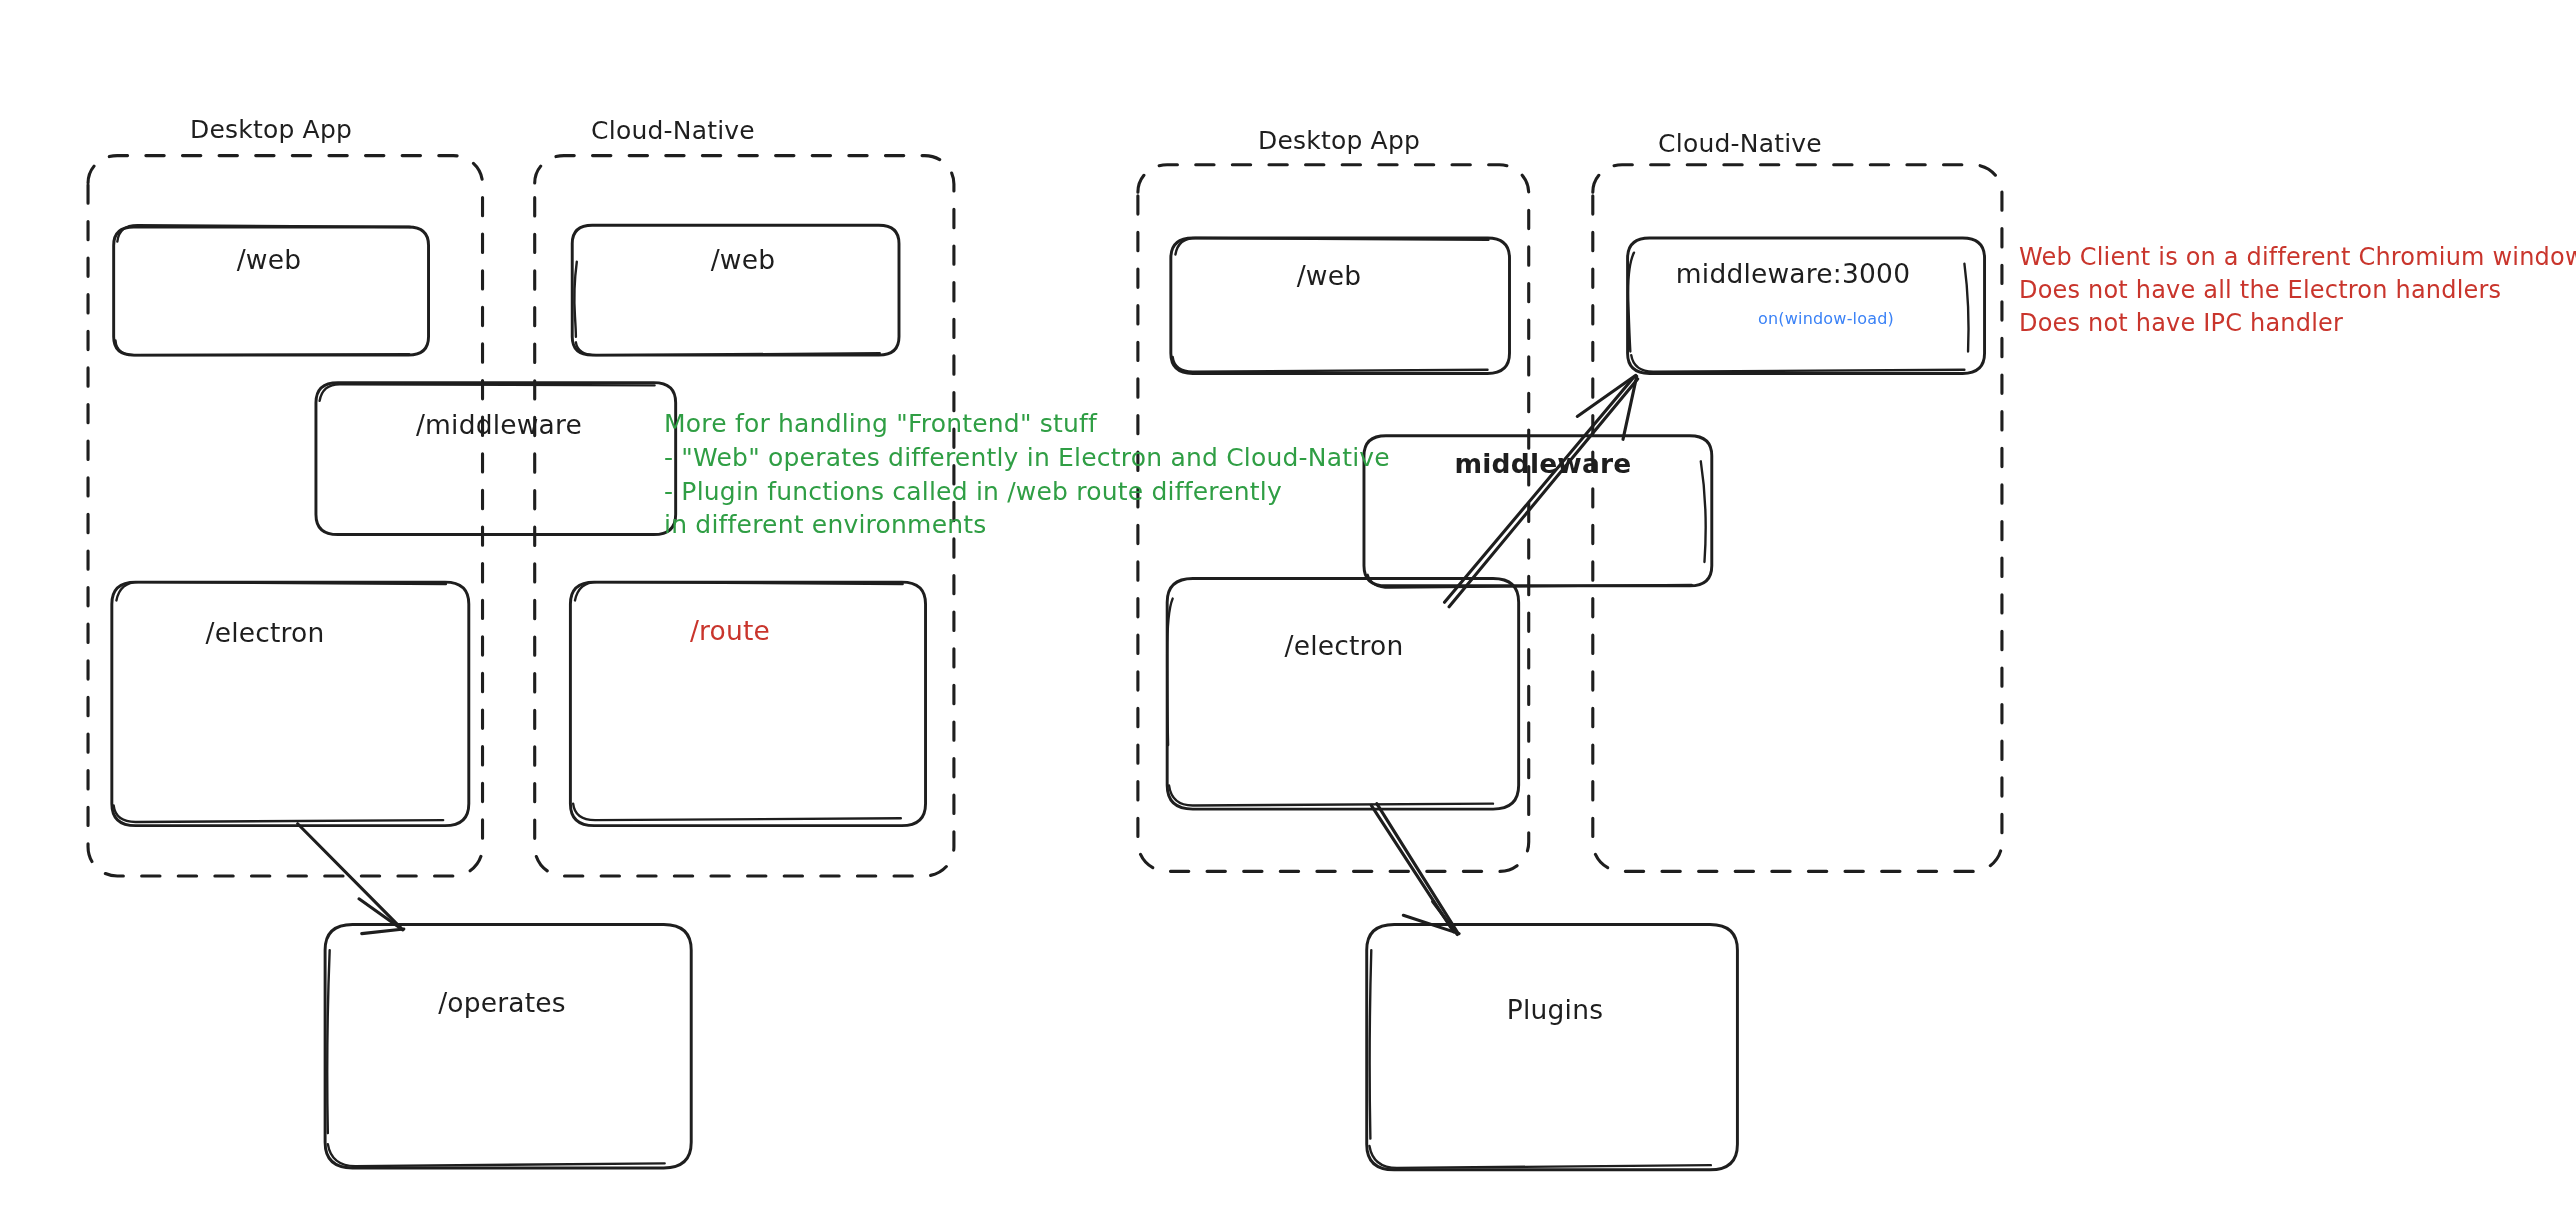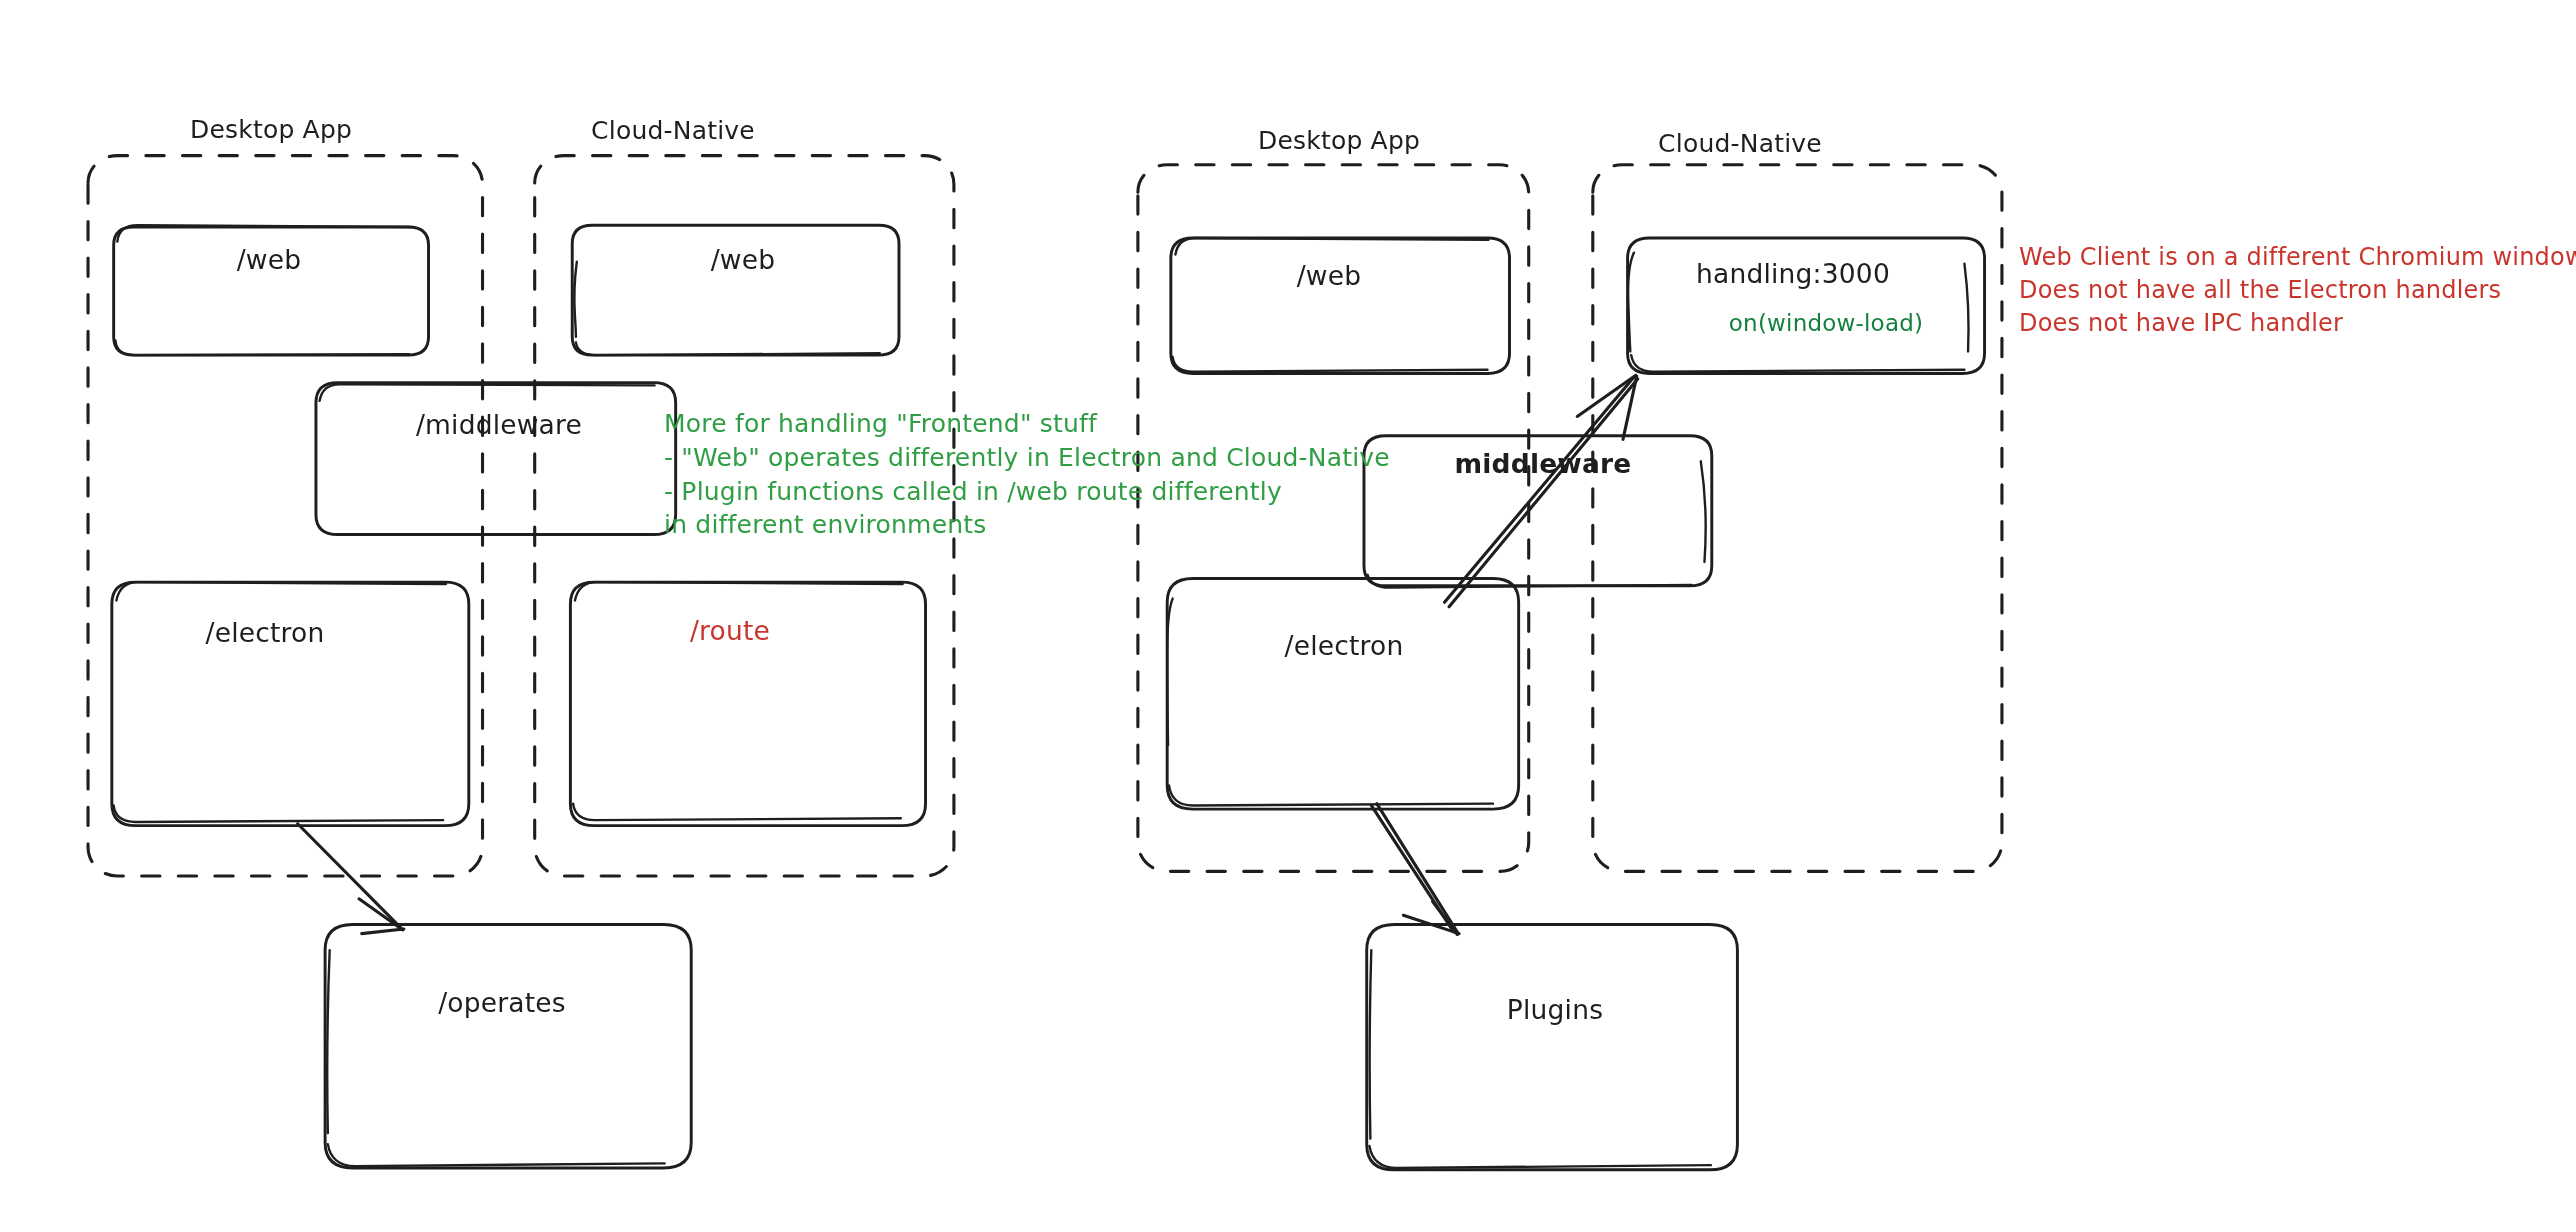--- a/index.html
+++ b/index.html
@@ -35,24 +35,24 @@
     font-size: 25px;
     transform: translateX(-50%);
     text-align: center;
   }
   .box-label {
     font-size: 26.5px;
     transform: translateX(-50%);
     text-align: center;
   }
   .box-sublabel {
-    font-size: 23px;
+    font-size: 16px;
     transform: translateX(-50%);
     text-align: right;
-    color: #15803d;
+    color: #3b82f6;
   }
   .note-green {
     font-size: 25px;
     color: #2f9e44;
     line-height: 1.35;
   }
   .note-red {
     font-size: 24px;
     color: #c9352c;
     line-height: 1.38;
@@ -201,21 +201,21 @@
 - "Web" operates differently in Electron and Cloud-Native
 - Plugin functions called in /web route differently
 in different environments</div>
 
   <div class="lbl group-title" style="left:1339px; top:125px;">Desktop App</div>
 
   <div class="lbl group-title" style="left:1740px; top:128px;">Cloud-Native</div>
 
   <div class="lbl box-label" style="left:1329px; top:259px;">/web</div>
 
-  <div class="lbl box-label" style="left:1793px; top:257px;">handling:3000</div>
+  <div class="lbl box-label" style="left:1793px; top:257px;">middleware:3000</div>
 
   <div class="lbl box-sublabel" style="left:1826px; top:309px;">on(window-load)</div>
 
   <div class="lbl box-label" style="left:1543px; top:447px;font-weight:bold;">middleware</div>
 
   <div class="lbl box-label" style="left:1344px; top:629px;">/electron</div>
 
   <div class="lbl box-label" style="left:1555px; top:993px;">Plugins</div>
 
   <div class="lbl note-red" style="left:2019px; top:241px;">Web Client is on a different Chromium window

